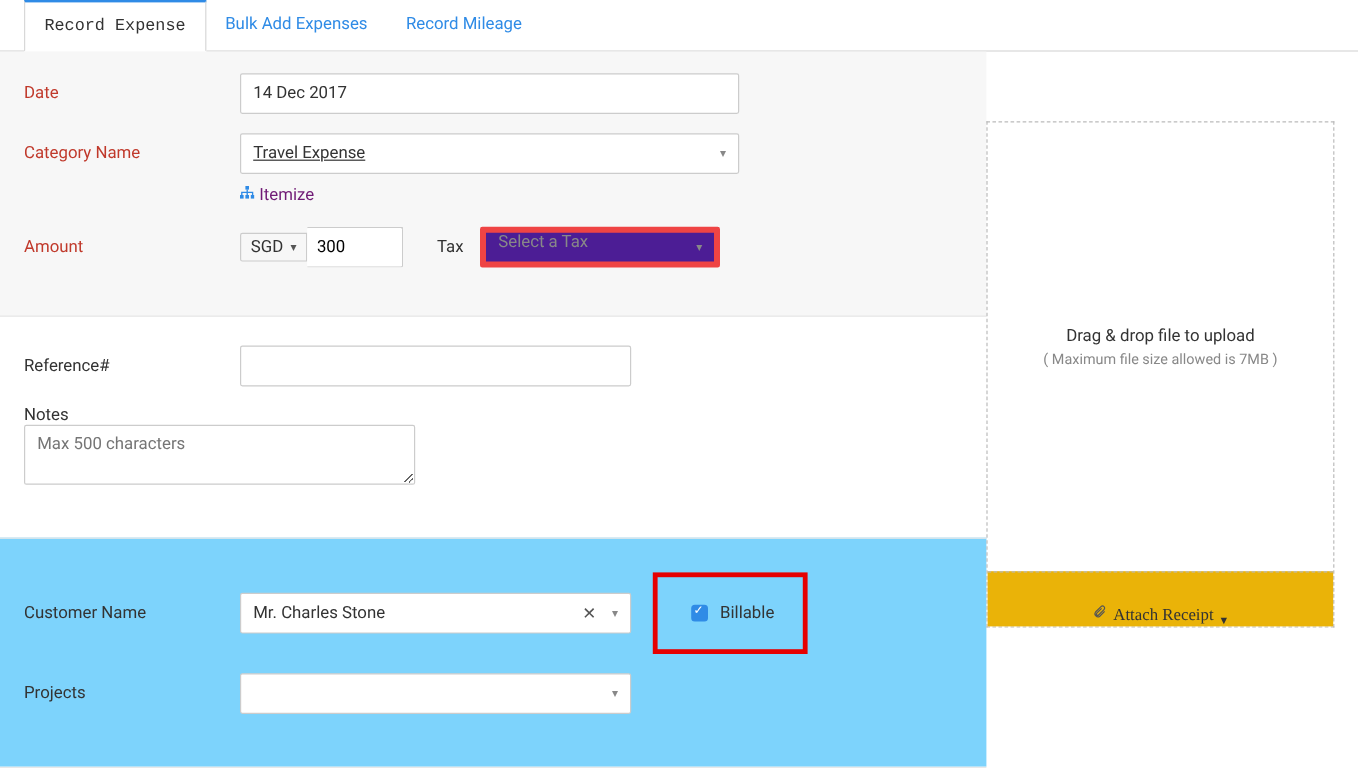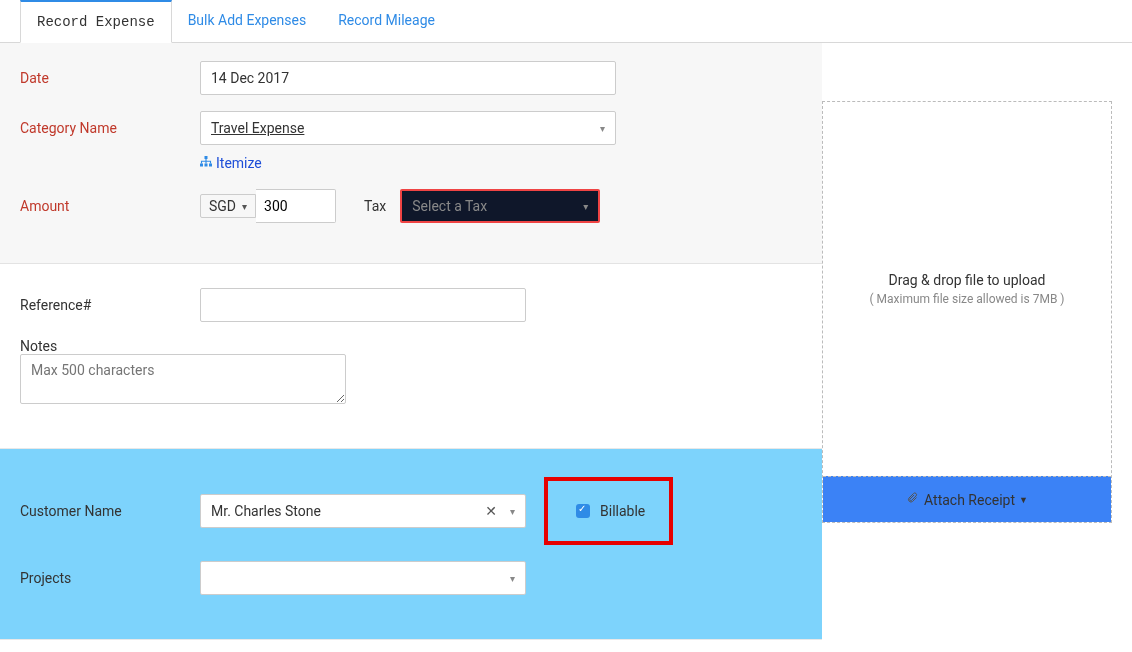--- a/index.html
+++ b/index.html
@@ -88,21 +88,21 @@
   .chevron {
     position: absolute;
     right: 10px;
     top: 50%;
     transform: translateY(-50%);
     color: #888;
     font-size: 10px;
     pointer-events: none;
   }
   .itemize-row { margin-left: 180px; margin-top: -6px; margin-bottom: 18px; }
-  .itemize-link { color: #1d4ed8; cursor: pointer; font-size: 14px; display: inline-flex; align-items: center; }
+  .itemize-link { color: #701a75; cursor: pointer; font-size: 14px; display: inline-flex; align-items: center; }
   .itemize-icon { margin-right: 4px; }
   .amount-group { display: flex; align-items: center; gap: 0; }
   .currency-select {
     border: 1px solid #ccc;
     background: #f7f7f7;
     height: 24px;
     padding: 0 8px;
     display: flex;
     align-items: center;
     cursor: pointer;
@@ -117,27 +117,27 @@
     width: 80px;
     padding: 0 8px;
     background: #fff;
     border-radius: 0 2px 2px 0;
     font-size: 14px;
     font-family: inherit;
   }
   .tax-label { margin-left: 28px; margin-right: 14px; font-size: 14px; }
   .tax-select {
     position: relative;
-    border: 2px solid #ef4444;
-    background: #0f172a;
+    border: 5px solid #ef4444;
+    background: #4c1d95;
     height: 34px;
     width: 200px;
     padding: 0 10px;
     display: flex;
-    align-items: center;
+    align-items: flex-start;
     cursor: pointer;
     border-radius: 2px;
   }
   .tax-select .placeholder { color: #888; }
   .textarea {
     width: 326px;
     height: 50px;
     resize: both;
   }
   .ref-input { width: 326px; height: 34px; }
@@ -228,27 +228,28 @@
     display: flex;
     flex-direction: column;
     align-items: center;
     justify-content: center;
     text-align: center;
   }
   .drop-area .main-text { font-size: 14px; color: #333; margin-bottom: 4px; }
   .drop-area .sub-text { font-size: 12px; color: #888; }
   .attach-bar {
     border-top: 1px dashed #bbb;
-    background: #3b82f6;
+    background: #eab308;
     height: 46px;
     display: flex;
-    align-items: center;
+    align-items: flex-end;
     justify-content: center;
     cursor: pointer;
     font-size: 14px;
+    font-family: Liberation Serif, serif;
   }
   .attach-bar .clip { margin-right: 6px; }
   .attach-bar .caret2 { margin-left: 4px; font-size: 9px; }
 </style>
 </head>
 <body>
 
 <div class="page">
 
   <div class="tabs">

